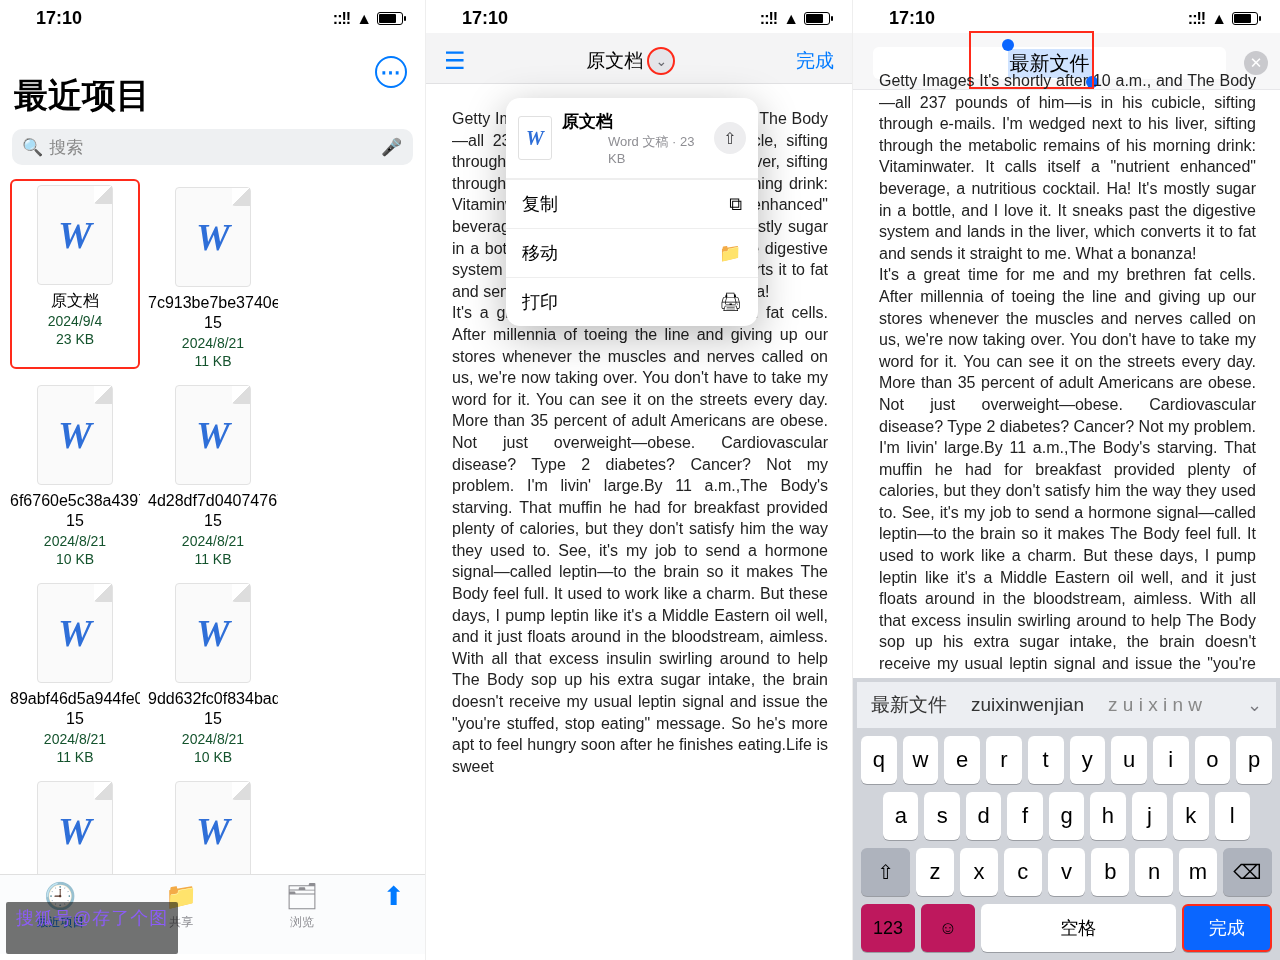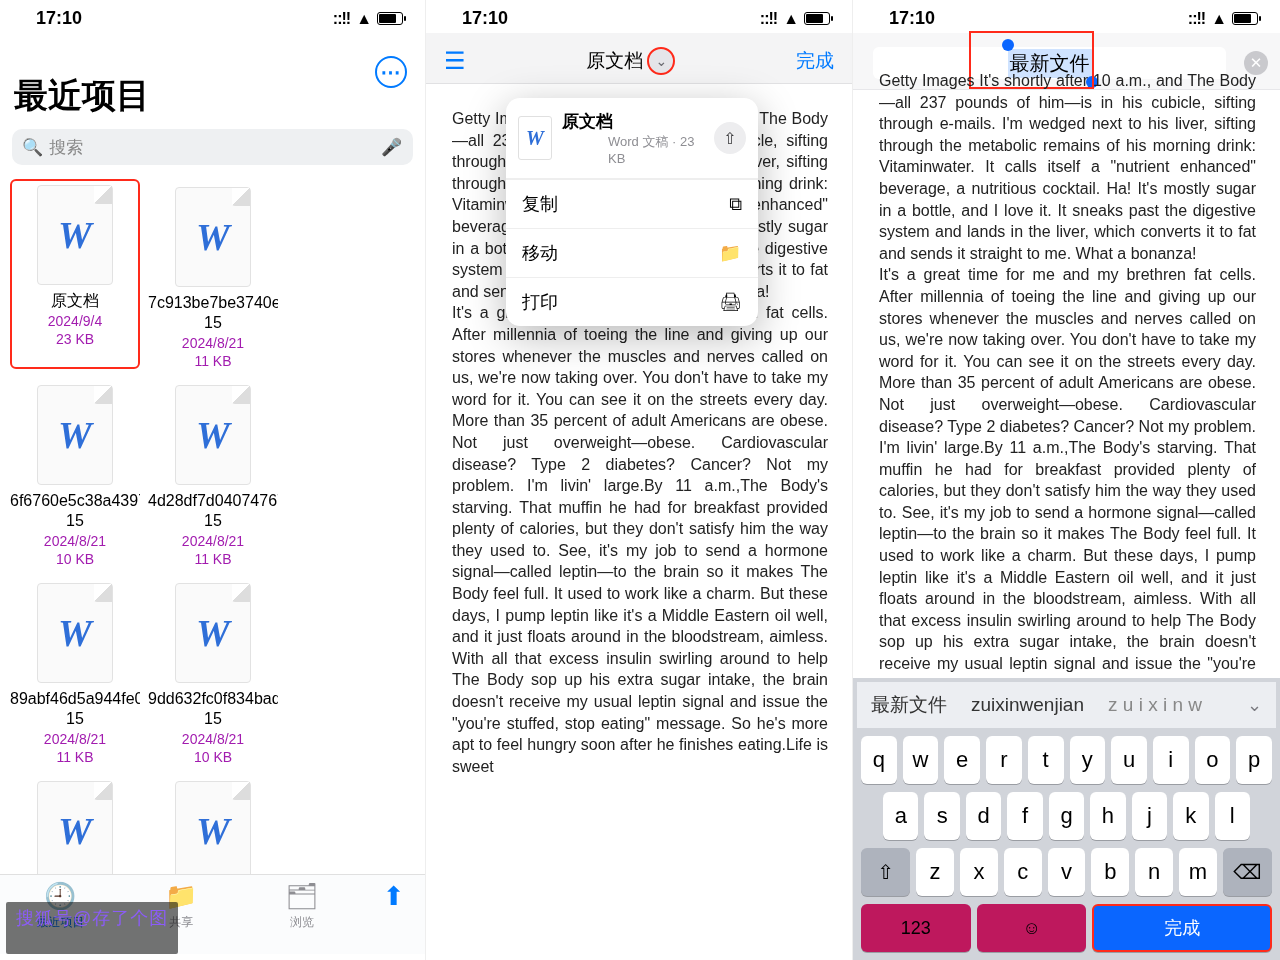--- a/index.html
+++ b/index.html
@@ -20,21 +20,21 @@
   .more-btn { position:absolute; top:56px; right:18px; width:32px; height:32px; border:2px solid #007aff; border-radius:50%; color:#007aff; font-weight:700; display:flex; align-items:center; justify-content:center; font-size:20px; letter-spacing:1px; }
   .s1 h1 { font-size:34px; font-weight:700; padding:40px 14px 10px 14px; }
   .search { margin:0 12px 10px 12px; background:#eef0f2; border-radius:10px; height:36px; display:flex; align-items:center; padding:0 10px; color:#888; font-size:17px; gap:6px; }
   .search .mic { margin-left:auto; color:#888; }
   .grid { display:flex; flex-wrap:wrap; padding:4px 10px; gap:8px 8px; }
   .cell { width:130px; text-align:center; font-size:14px; color:#000; }
   .cell .fic { width:76px; height:100px; margin:8px auto 6px auto; background:#fafafa; border:1px solid #e2e2e2; border-radius:4px; position:relative; display:flex; align-items:center; justify-content:center; }
   .cell .fic::before { content:""; position:absolute; top:0; right:0; width:18px; height:18px; background:linear-gradient(135deg,#fff 48%, #ddd 50%); border-bottom-left-radius:3px;}
   .cell .fic .W { font-family: Georgia, serif; font-style:italic; font-weight:700; font-size:38px; color:#2f6fd8; }
   .cell .fname { font-size:16px; margin-top:4px; white-space:normal; overflow:hidden; line-height:1.25; max-height:40px; }
-  .cell .fdate, .cell .fsize { color:#a21caf; font-size:14px; margin-top:2px; }
+  .cell .fdate, .cell .fsize { color:#14532d; font-size:14px; margin-top:2px; }
   .cell.selected { border:2px solid #ff2a1a; border-radius:6px; padding-bottom:4px; }
   .cell.selected .fic { margin-top:4px; }
   
   .tabbar { position:absolute; bottom:6px; left:0; right:0; height:80px; display:flex; align-items:flex-start; justify-content:space-around; padding-top:6px; border-top:1px solid #e0e0e0; background:#fbfcfd; }
   .tabbar .tab { width:80px; text-align:center; color:#8e8e93; font-size:12px; }
   .tabbar .tab.active { color:#007aff; }
   .tabbar .ticon { font-size:26px; display:block; margin-bottom:2px; }
   .tabbar .share { font-size:26px; color:#007aff; }
   
   .s2 .topbar, .s3 .topbar { display:flex; align-items:center; justify-content:space-between; padding:14px 18px 8px 18px; }
@@ -292,19 +292,20 @@
           <div class="key">c</div>
           <div class="key">v</div>
           <div class="key">b</div>
           <div class="key">n</div>
           <div class="key">m</div>
           <div class="key keygray">⌫</div>
         </div>
       <div class="krow r4">
         <div class="key keygray">123</div>
         <div class="key keygray">☺</div>
+        <div class="key space">空格</div>
         <div class="key donek">完成</div>
       </div>
     </div>
   </div>
 </div>
 
 <div class="wm"><span class="s">搜狐号@存了个图</span></div>
 
 </body></html>

